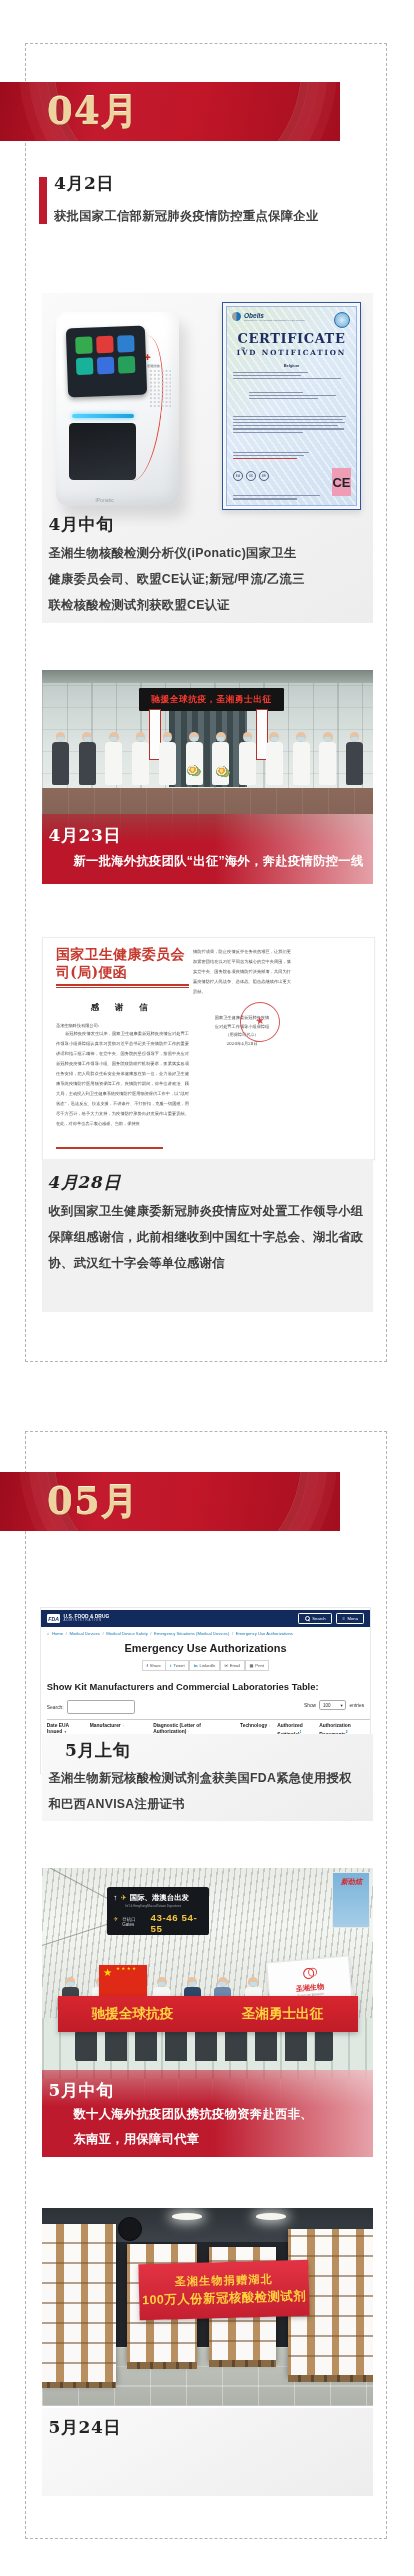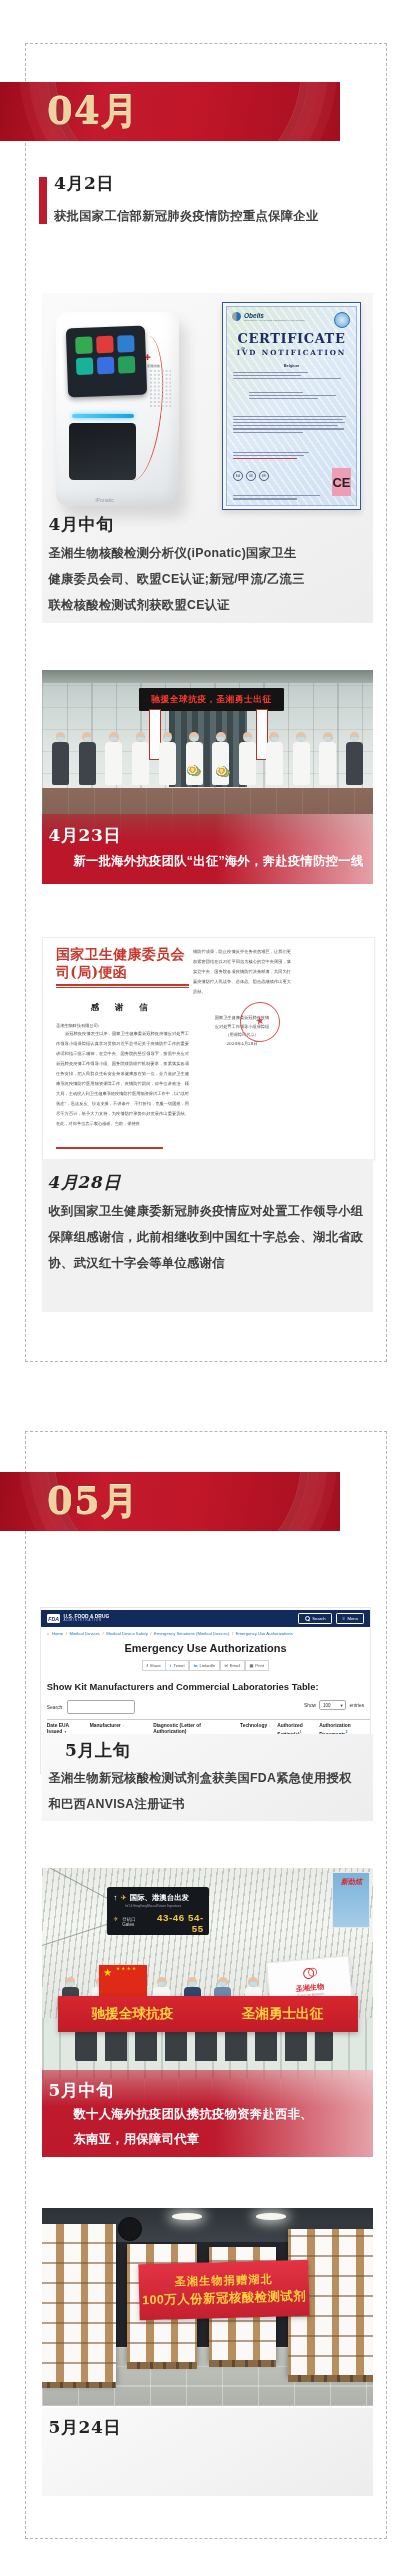--- a/index.html
+++ b/index.html
@@ -138,21 +138,21 @@
   .floor2{position:absolute;left:0;right:0;bottom:0;height:27%;
      background:repeating-linear-gradient(90deg,rgba(255,255,255,.55) 0 1.3px,transparent 1.3px 34px),
        linear-gradient(#dcddd8,#c7c8c3);}
   .asign{position:absolute;left:65px;top:19.4px;width:102px;height:48px;background:#15181d;border-radius:2.6px;
      padding:5.2px 5.2px 0 6.5px;box-sizing:border-box;}
   .asr1{color:#fff;font-weight:700;font-size:7.4px;display:flex;gap:3.2px;align-items:center;}
   .asr1 .pl{color:#f4c63d;}
   .asub{color:#9aa0a8;font-size:2.9px;margin:1.3px 0 3.9px 11.7px;}
   .asr2{display:flex;gap:3.9px;align-items:baseline;}
   .asr2 .gt{color:#cfd3d8;font-size:4.5px;}
-  .asr2 .gn{color:#f4c63d;font-weight:700;font-size:9.7px;letter-spacing:0.6px;text-align:right;}
+  .asr2 .gn{color:#f4c63d;font-weight:700;font-size:9.7px;letter-spacing:0.6px;}
   .ad{position:absolute;right:2.6px;top:3.9px;width:38px;height:56px;border:1.9px solid #e8e8e8;
      background:linear-gradient(#7ab3d9,#a6cde8);padding-top:3.9px;box-sizing:border-box;text-align:center;}
   .ad .at{color:#d8232a;font-weight:700;font-style:italic;font-size:7.1px;}
   .crowd2{position:absolute;left:6%;right:6%;top:109px;display:flex;justify-content:space-between;}
   .flagcn{position:absolute;left:57px;top:97px;width:48px;height:31px;background:#de2a17;box-shadow:0 1.3px 2.6px rgba(0,0,0,.2);}
   .flagcn .s{position:absolute;left:3.9px;top:1.3px;color:#ffde00;font-size:10.4px;}
   .flagcn .s2{position:absolute;left:17px;top:1.3px;color:#ffde00;font-size:4.5px;letter-spacing:1.3px;}
   .flagsx{position:absolute;right:22px;top:91px;width:83px;height:48px;background:#fdfdfd;border:0.6px solid #e4e4e4;
      transform:rotate(-5deg);box-shadow:0 1.3px 3.9px rgba(0,0,0,.15);padding-top:7.8px;box-sizing:border-box;text-align:center;}
   .loops{display:inline-block;width:9.7px;height:9.7px;border:1.9px solid #d8232a;border-radius:50%;position:relative;}

